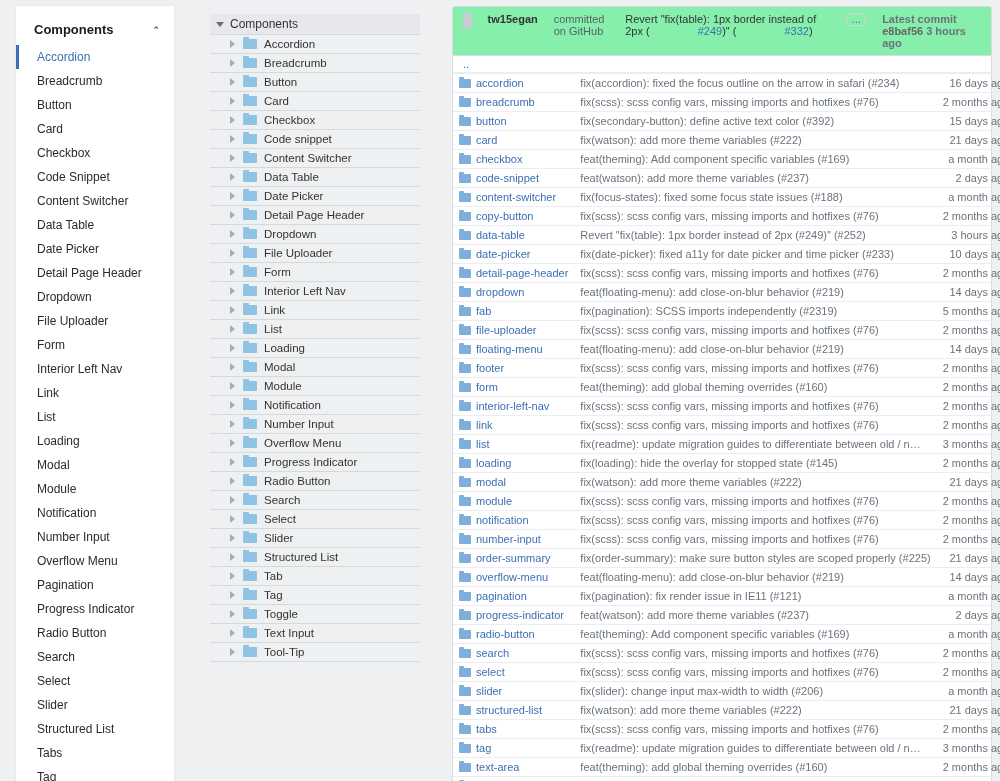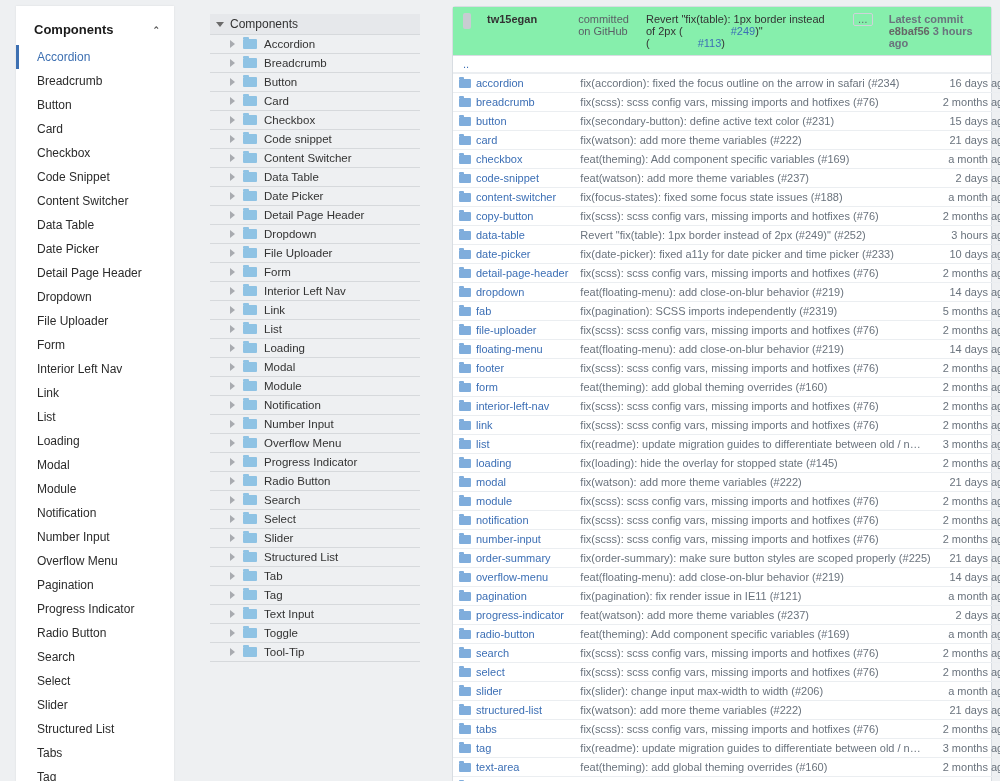--- a/index.html
+++ b/index.html
@@ -126,21 +126,21 @@
     border-bottom: 1px solid #d8dde2;
     gap: 16px;
   }
   .files .commit-bar .avatar {
     width: 16px; height: 16px;
     background: #c8ccd2;
     border-radius: 2px;
     display: inline-block;
   }
   .files .commit-bar .user { font-weight: 600; color: #333; }
-  .files .commit-bar .where { color: #5b6066; margin-left: 25px; }
+  .files .commit-bar .where { color: #5b6066; }
   .files .commit-bar .msg { color: #333; }
   .files .commit-bar a { color: #3c6fb5; margin-left: 48px; }
   .files .commit-bar .dots {
     font-size: 10px;
     border: 1px solid #ced3d9;
     border-radius: 2px;
     padding: 0 4px;
     color: #5b6066;
     cursor: pointer;
   }
@@ -389,42 +389,42 @@
         <span>Tab</span>
       </li>
       <li>
         <span class="tri"></span>
         <span class="fld"></span>
         <span>Tag</span>
       </li>
       <li>
         <span class="tri"></span>
         <span class="fld"></span>
+        <span>Toggle</span>
+      </li>
+      <li>
+        <span class="tri"></span>
+        <span class="fld"></span>
         <span>Text Input</span>
-      </li>
-      <li>
-        <span class="tri"></span>
-        <span class="fld"></span>
-        <span>Toggle</span>
       </li>
       <li>
         <span class="tri"></span>
         <span class="fld"></span>
         <span>Tool-Tip</span>
       </li>
     </ul>
 </div>
 
 <div class="files">
   <div class="commit-bar">
     <span class="avatar"></span>
     <span class="user">tw15egan</span>
     <span class="where">committed on GitHub</span>
     <span class="msg">
-      <span>Revert "fix(table): 1px border instead of 2px (</span><a>#249</a><span>)" (</span><a>#113</a><span>)</span>
+      <span>Revert "fix(table): 1px border instead of 2px (</span><a>#249</a><span>)" (</span><a>#332</a><span>)</span>
     </span>
     <span class="dots">…</span>
     <span class="meta">
       <span>Latest commit</span>
       <span class="sha">e8baf56</span>
       <span>3 hours ago</span>
     </span>
   </div>
   <div class="up"><span>..</span></div>
   <table>
@@ -434,21 +434,21 @@
           <td class="msg">fix(accordion): fixed the focus outline on the arrow in safari (#234)</td>
           <td class="time">16 days ago</td>
         </tr>
         <tr class="row">
           <td class="name"><span class="fld"></span><a>breadcrumb</a></td>
           <td class="msg">fix(scss): scss config vars, missing imports and hotfixes (#76)</td>
           <td class="time">2 months ago</td>
         </tr>
         <tr class="row">
           <td class="name"><span class="fld"></span><a>button</a></td>
-          <td class="msg">fix(secondary-button): define active text color (#231)</td>
+          <td class="msg">fix(secondary-button): define active text color (#392)</td>
           <td class="time">15 days ago</td>
         </tr>
         <tr class="row">
           <td class="name"><span class="fld"></span><a>card</a></td>
           <td class="msg">fix(watson): add more theme variables (#222)</td>
           <td class="time">21 days ago</td>
         </tr>
         <tr class="row">
           <td class="name"><span class="fld"></span><a>checkbox</a></td>
           <td class="msg">feat(theming): Add component specific variables (#169)</td>

